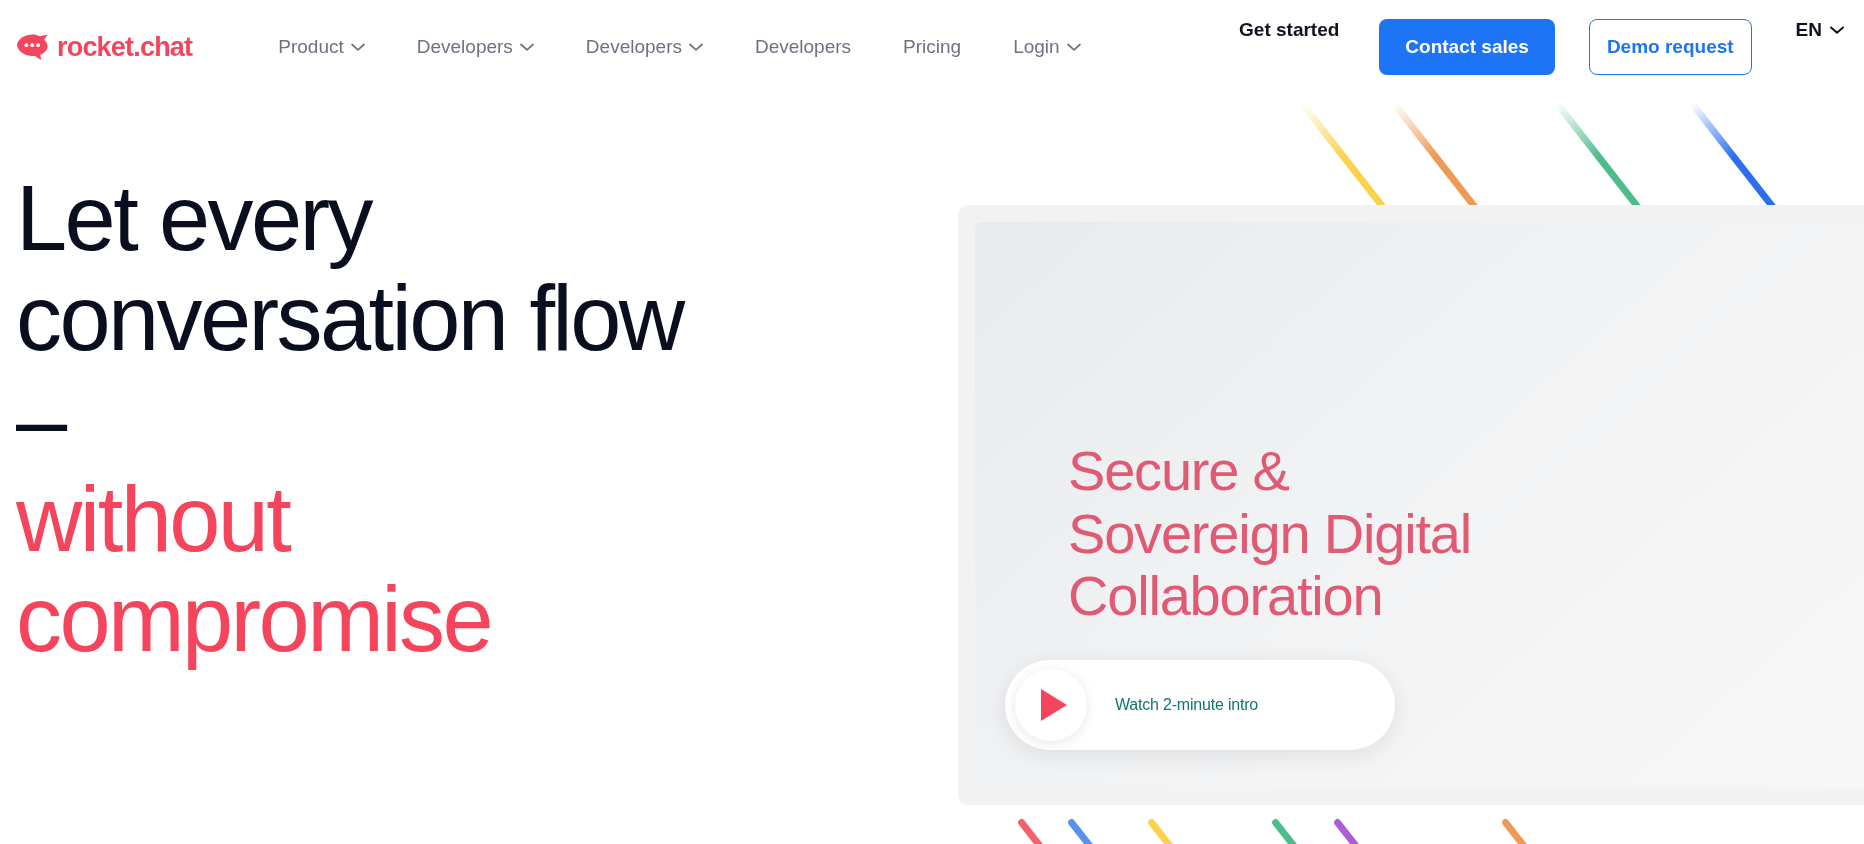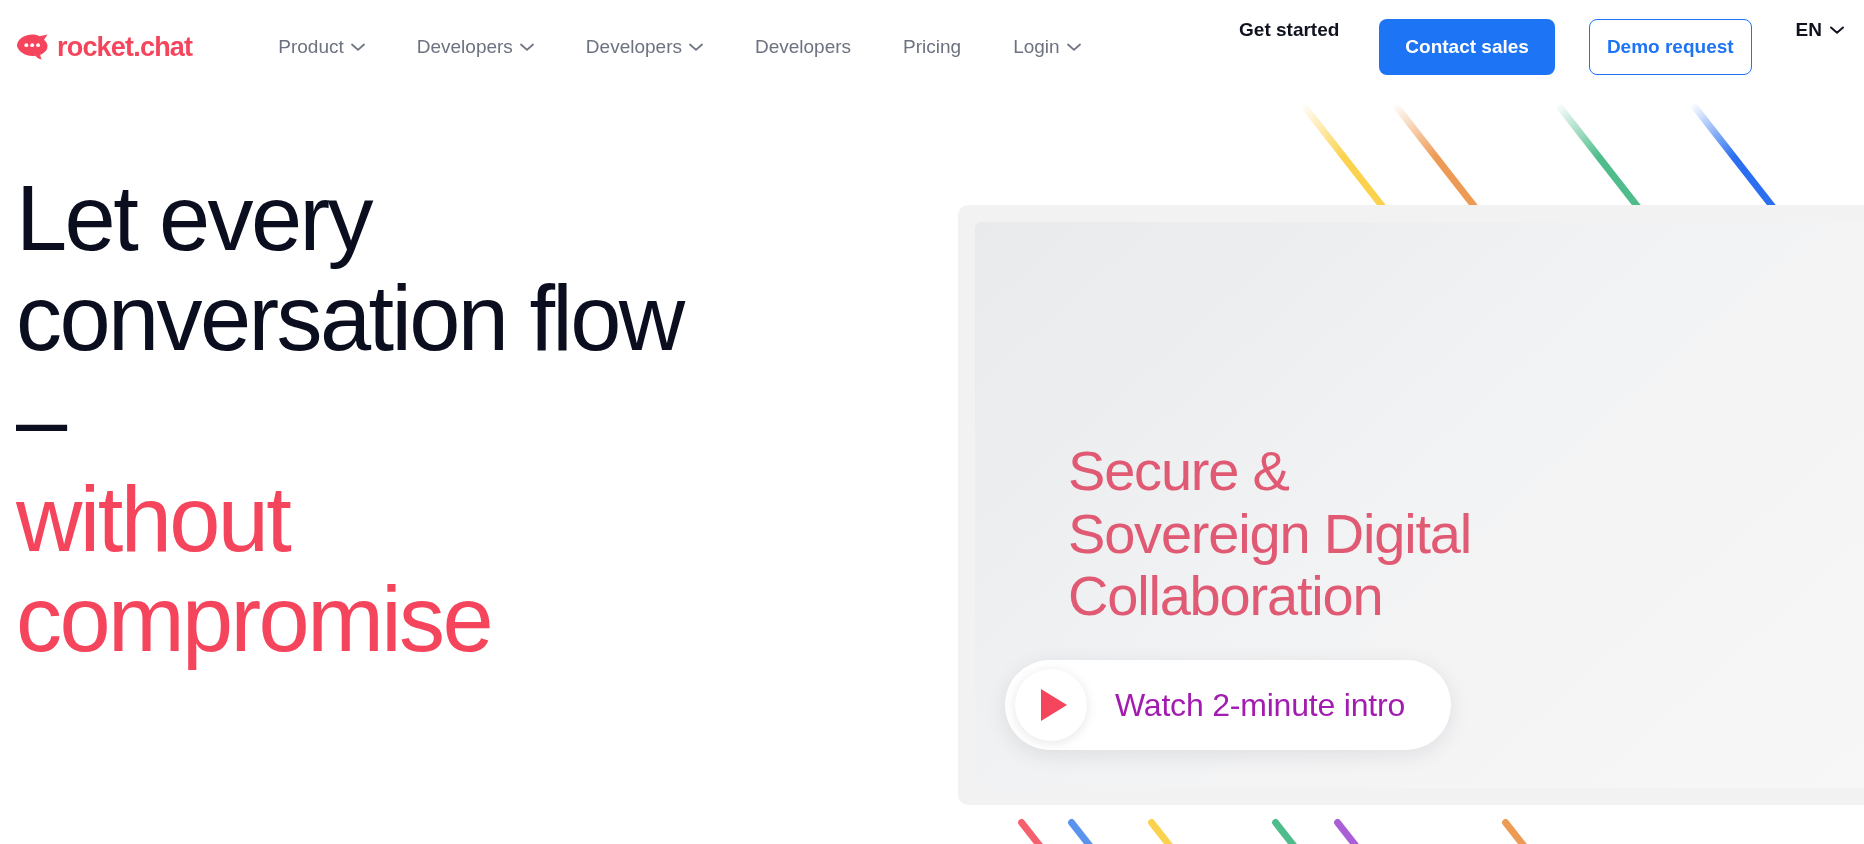--- a/index.html
+++ b/index.html
@@ -231,22 +231,22 @@
     box-shadow:0 2px 12px rgba(20,24,40,0.10);
   }
   .play-tri {
     width:0; height:0;
     border-left:26px solid #F5455C;
     border-top:16px solid transparent;
     border-bottom:16px solid transparent;
     margin-left:6px;
   }
   .watch-label {
-    font-size:32px;
-    color:#a21caf;
+    font-size:16px;
+    color:#0f766e;
     margin-left:28px;
     white-space:nowrap;
     letter-spacing:-0.2px;
   }
 </style>
 </head>
 <body>
 
 <div id="page">
 

